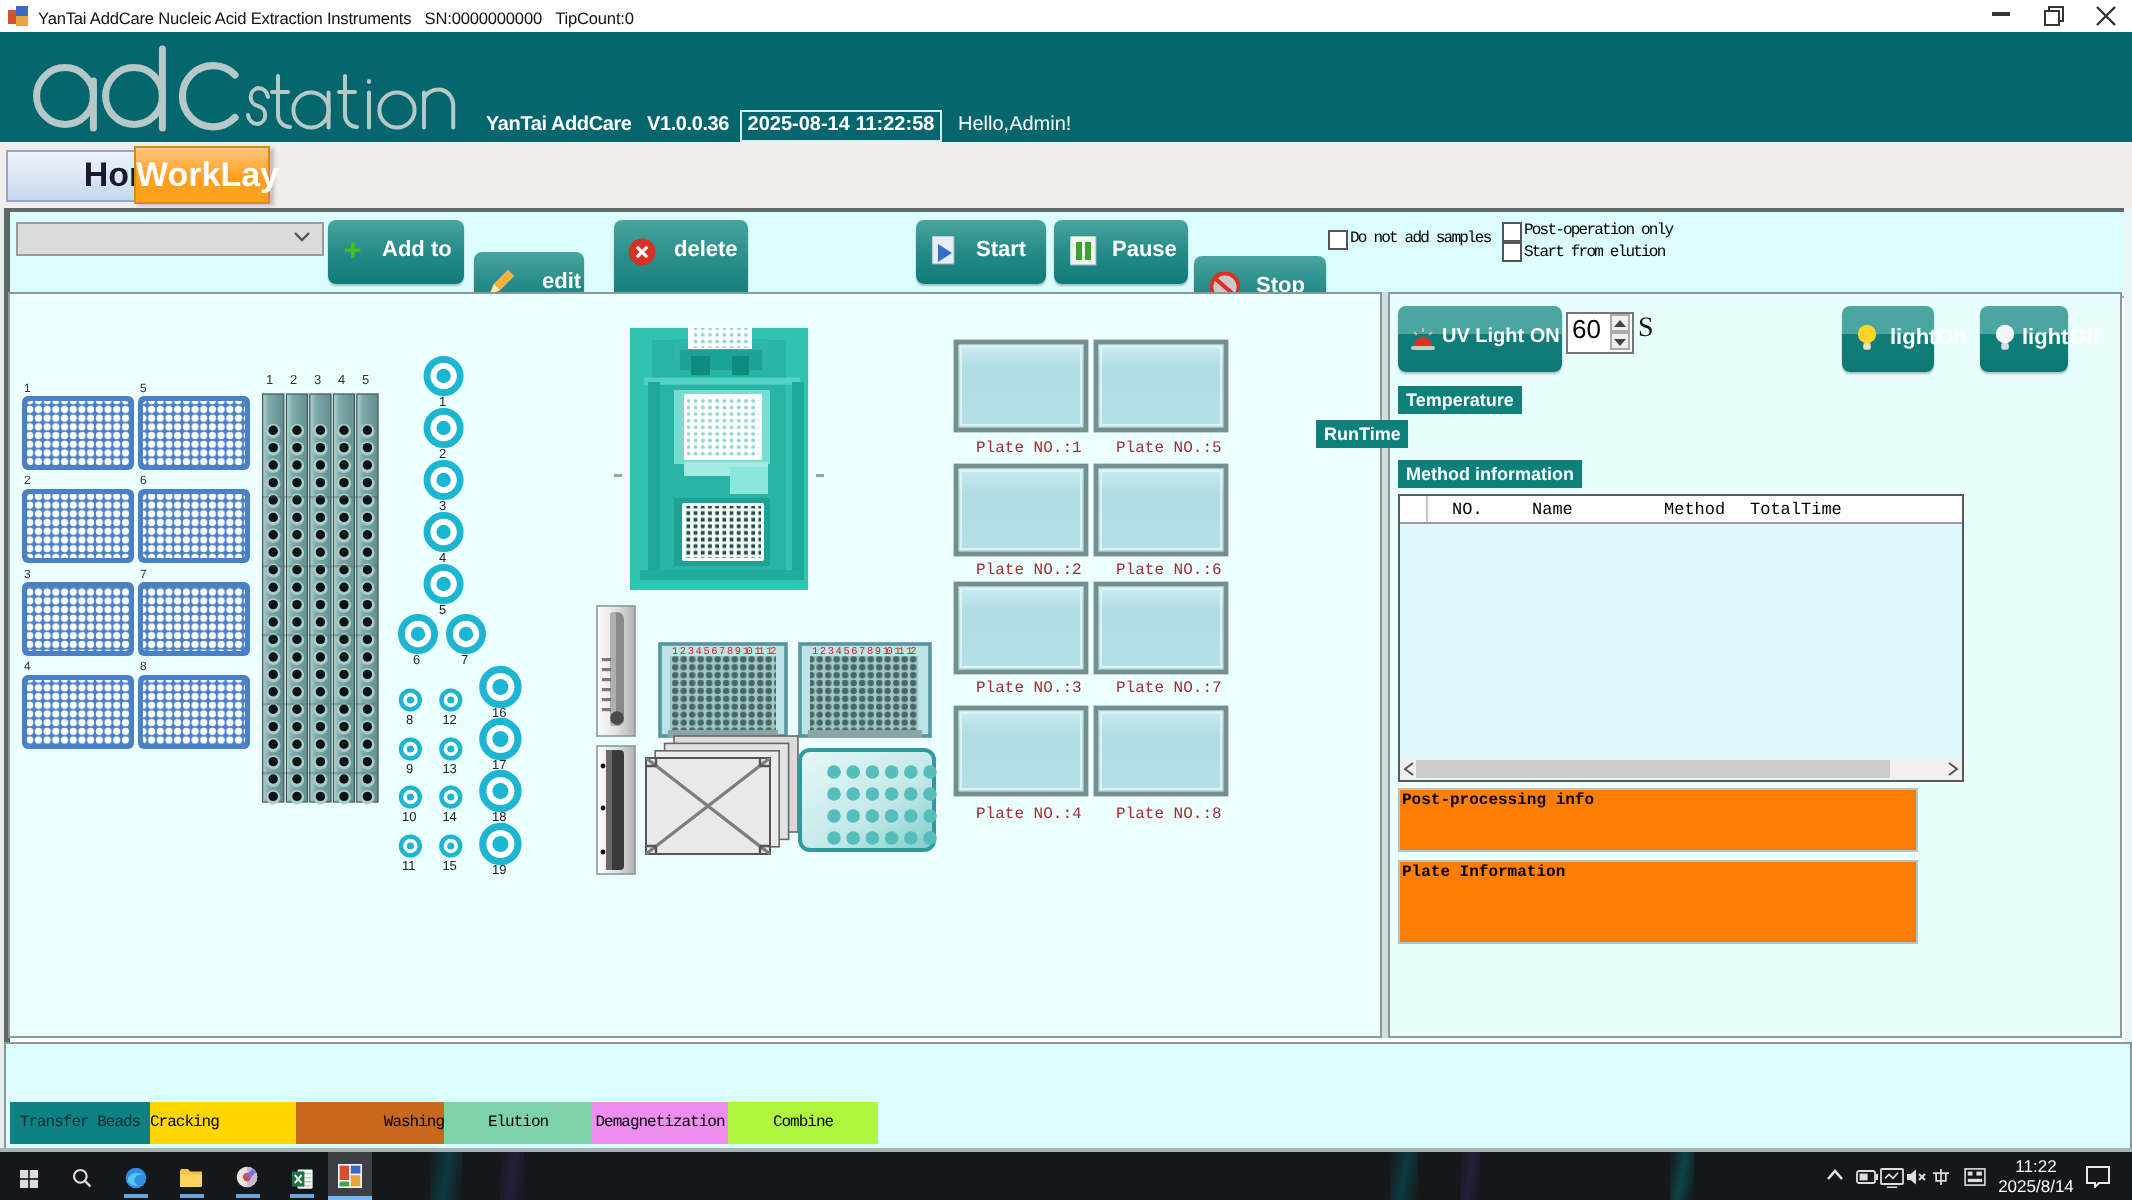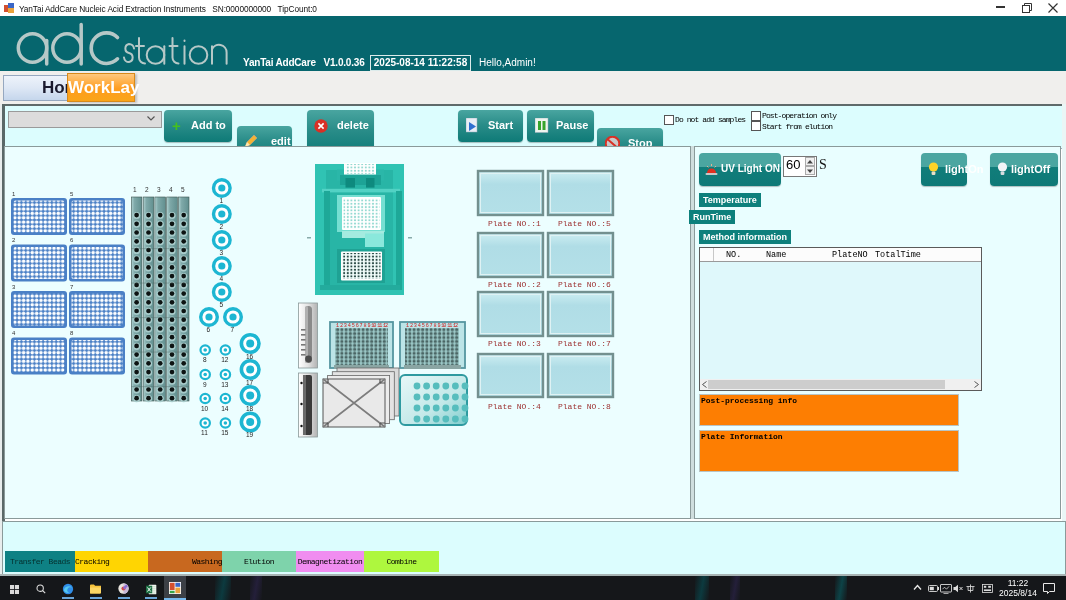--- a/index.html
+++ b/index.html
@@ -770,41 +770,41 @@
 <div class="abs" style="left:819px;top:157px;font-size:14px;color:#111;font-family:'Liberation Serif',serif;">S</div>
 
 <div class="tealbtn" style="left:921px;top:153px;width:46px;height:33px;background:linear-gradient(#4ba6a1 0%,#4ba6a1 42%,#117d7a 42%,#0e7977 100%);">
 <svg style="position:absolute;left:7px;top:9px;" width="11" height="15" viewBox="0 0 11 15">
       <circle cx="5.5" cy="5" r="4.6" fill="#ffd428"></circle>
       <rect x="3.6" y="9.5" width="3.8" height="3.4" rx="1" fill="#e8e0c8"></rect>
     </svg>
 <span style="position:absolute;left:24px;top:10px;">lightOn</span>
   </div>
 
-<div class="tealbtn" style="left:990px;top:153px;width:68px;height:33px;background:linear-gradient(#4ba6a1 0%,#4ba6a1 42%,#117d7a 42%,#0e7977 100%);">
+<div class="tealbtn" style="left:990px;top:153px;width:44px;height:33px;background:linear-gradient(#4ba6a1 0%,#4ba6a1 42%,#117d7a 42%,#0e7977 100%);">
 <svg style="position:absolute;left:7px;top:9px;" width="11" height="15" viewBox="0 0 11 15">
       <circle cx="5.5" cy="5" r="4.6" fill="#f2f4f6"></circle>
       <rect x="3.6" y="9.5" width="3.8" height="3.4" rx="1" fill="#d8dce0"></rect>
     </svg>
 <span style="position:absolute;left:21px;top:10px;">lightOff</span>
   </div>
 
 <div class="tlabel" style="left:699px;top:193px;">Temperature</div>
 
-<div class="tlabel" style="left:689px;top:210px;text-align:right;">RunTime</div>
+<div class="tlabel" style="left:658px;top:210px;text-align:right;">RunTime</div>
 
 <div class="tlabel" style="left:699px;top:230px;">Method information</div>
 
 <div class="abs" style="left:699px;top:247px;width:283px;height:144px;background:#dff8fb;border:1px solid #5a5a5a;box-sizing:border-box;"></div>
 
 <div class="abs" style="left:700px;top:248px;width:281px;height:13px;background:#fcfcfc;border-bottom:1px solid #9a9a9a;"></div>
 <div class="abs" style="left:713px;top:248px;width:1px;height:13px;background:#c8c8c8;"></div>
 <div class="abs mono" style="left:726px;top:250px;font-size:8.5px;color:#000;">NO.</div>
 <div class="abs mono" style="left:766px;top:250px;font-size:8.5px;color:#000;">Name</div>
-<div class="abs mono" style="left:832px;top:250px;font-size:8.5px;color:#000;">PlateNO</div>
+<div class="abs mono" style="left:832px;top:250px;font-size:8.5px;color:#000;">Method</div>
 <div class="abs mono" style="left:875px;top:250px;font-size:8.5px;color:#000;">TotalTime</div>
 
 <div class="abs" style="left:700px;top:379px;width:281px;height:11px;background:#f0f0f0;"></div>
 <div class="abs" style="left:708px;top:380px;width:237px;height:9px;background:#cdcdcd;"></div>
 <svg class="abs" style="left:702px;top:381px;" width="5" height="7" viewBox="0 0 5 7">
     <path d="M4.5 0.5 L0.5 3.5 L4.5 6.5" fill="none" stroke="#555"></path>
   </svg>
 <svg class="abs" style="left:974px;top:381px;" width="5" height="7" viewBox="0 0 5 7">
     <path d="M0.5 0.5 L4.5 3.5 L0.5 6.5" fill="none" stroke="#555"></path>
   </svg>

